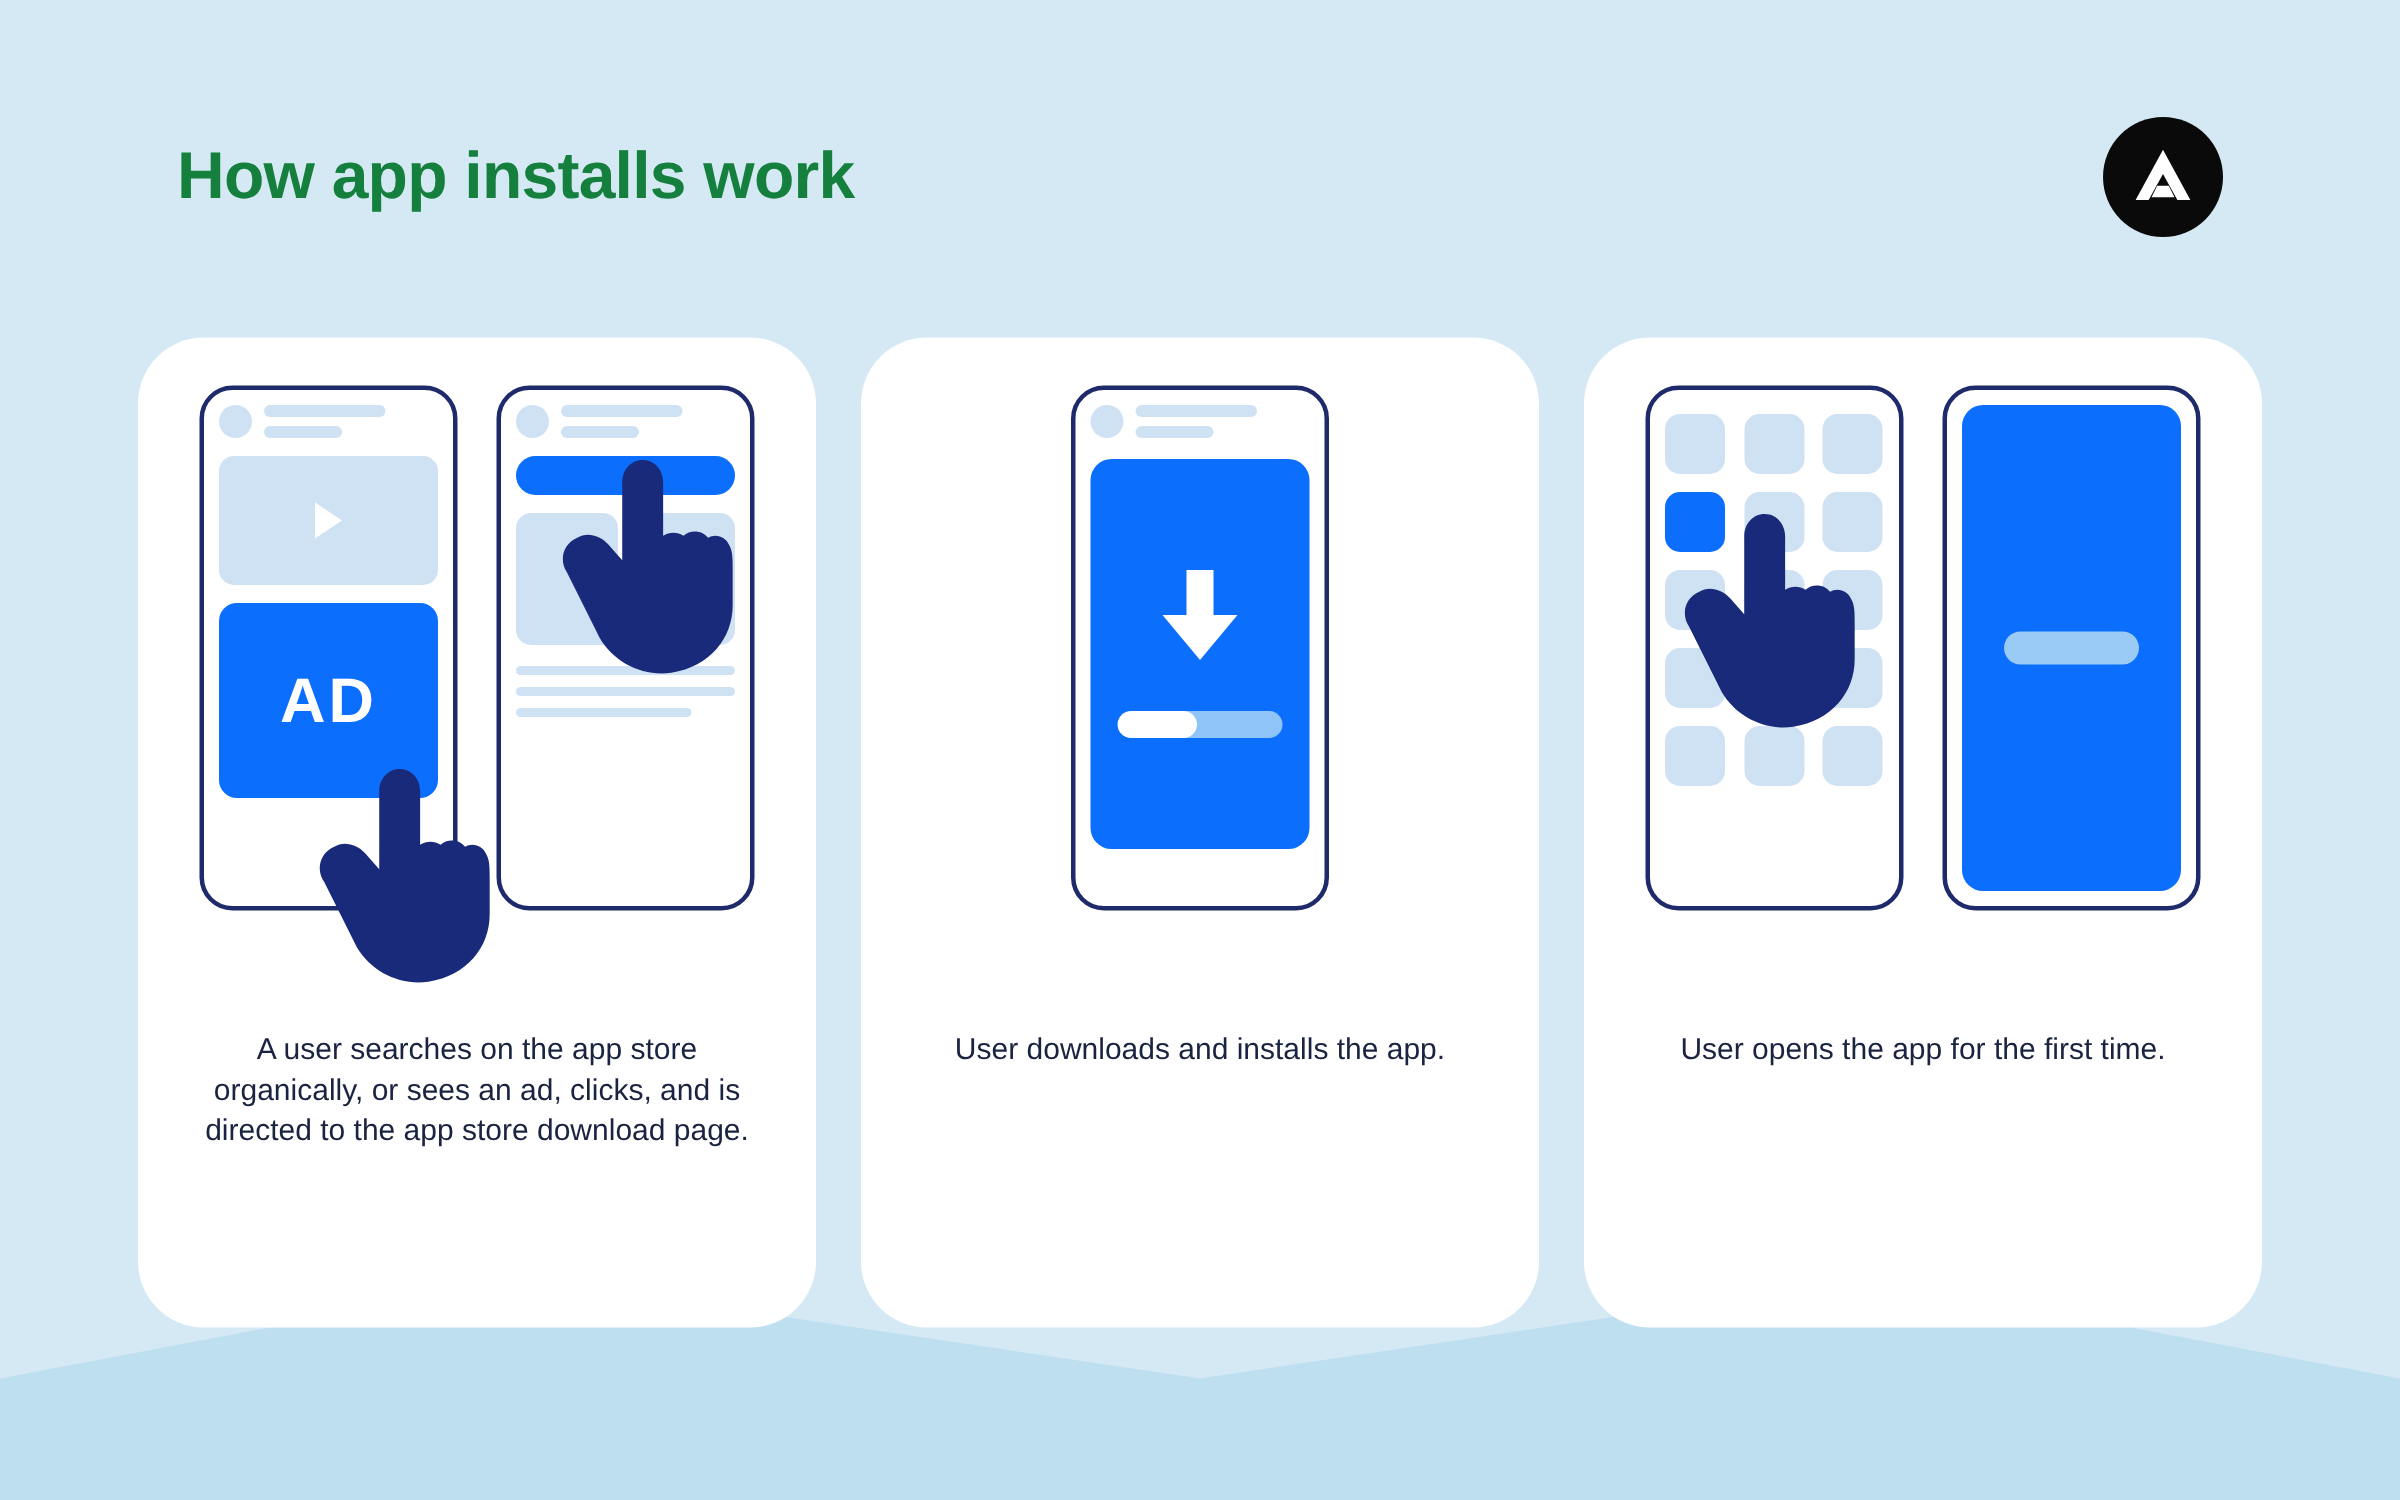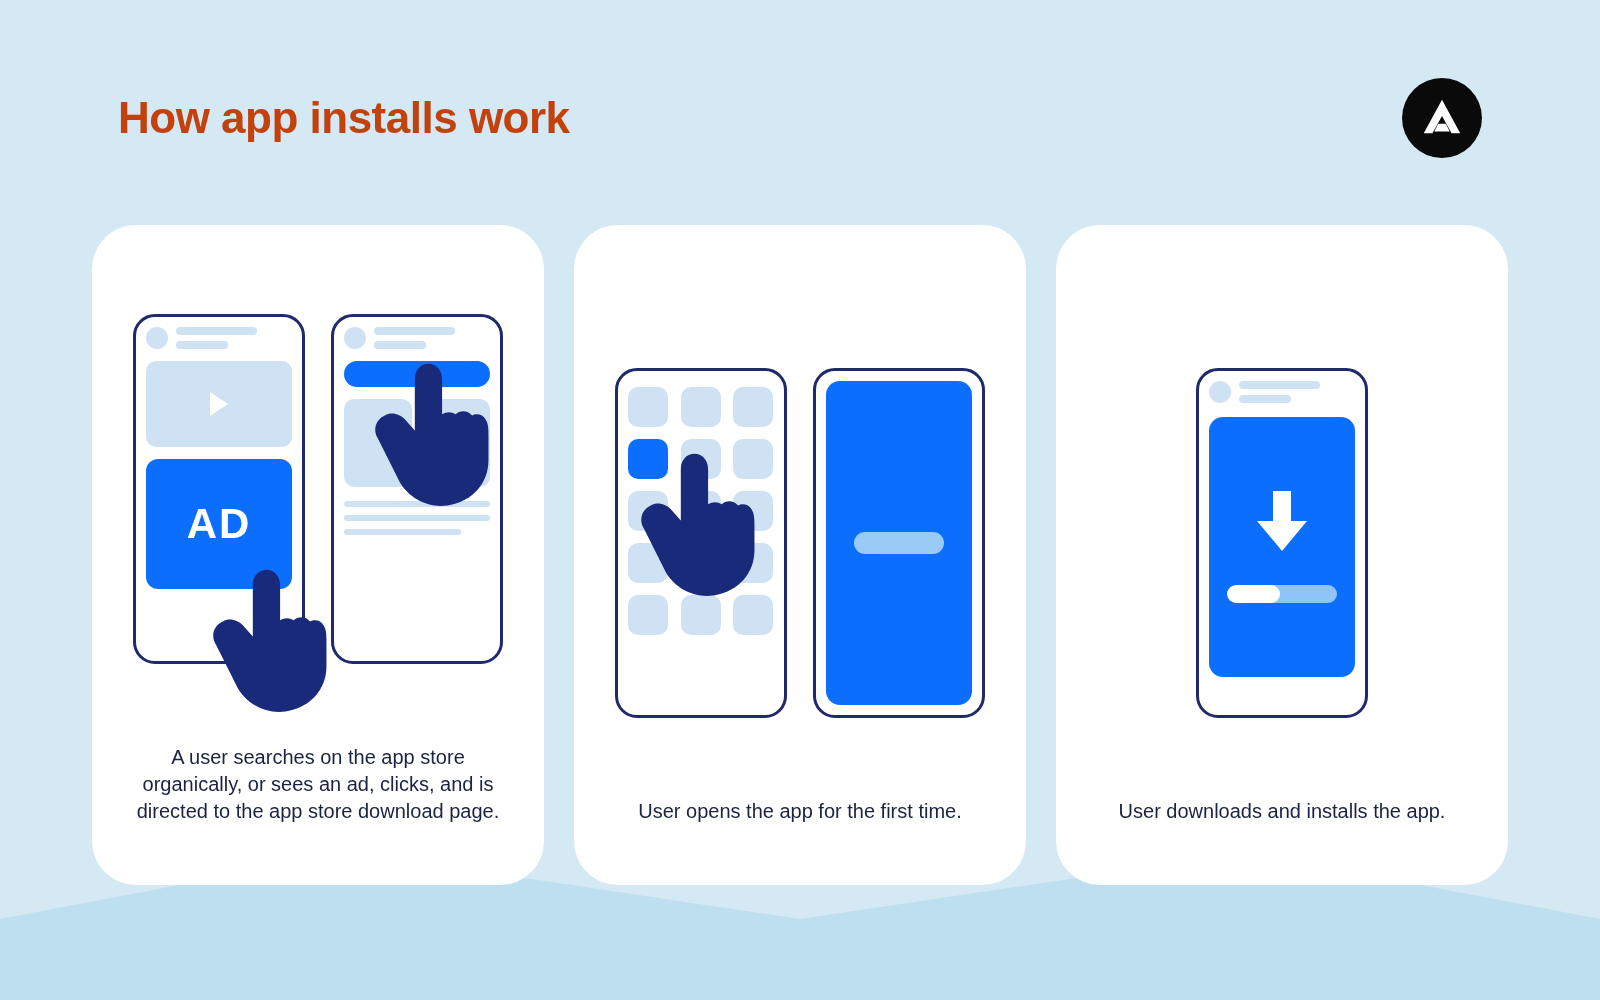--- a/index.html
+++ b/index.html
@@ -19,44 +19,43 @@
     clip-path: polygon(0 55%, 22% 18%, 50% 55%, 78% 18%, 100% 55%, 100% 100%, 0 100%);
   }
   .header {
     position: absolute;
     top: 78px; left: 118px; right: 118px;
     display: flex; justify-content: space-between; align-items: center;
   }
   .title {
     font-size: 44px;
     font-weight: 700;
-    color: #c2410c;
+    color: #15803d;
     letter-spacing: -0.5px;
   }
   .logo {
     width: 80px; height: 80px;
     background: #0a0a0a;
     border-radius: 50%;
     display: flex; align-items: center; justify-content: center;
   }
   .logo svg { width: 48px; height: 48px; }
 
   .cards {
     position: absolute;
     top: 225px; left: 92px; right: 92px;
     display: flex; gap: 30px;
   }
   .card {
     background: #fff;
     border-radius: 44px;
-    padding: 60px 34px 60px;
+    padding: 32px 34px 60px;
     flex: 1 1 0;
     display: flex; flex-direction: column; align-items: center;
     min-height: 660px;
-    justify-content: flex-end;
   }
   .card-illus {
     flex: 0 0 auto;
     height: 400px;
     display: flex; align-items: flex-start; justify-content: center; gap: 26px;
     position: relative;
   }
   .card-caption {
     margin-top: 30px;
     font-size: 20px;
@@ -213,71 +212,71 @@
               <path fill="#1a2a7a" d="M43 2c6 0 10 5 10 11v26c3-2 7-2 10 0 3-3 9-3 12 1 3-2 8-1 10 3 2 3 2 7 2 12v18c0 16-11 30-30 33-14 2-28-5-35-17L6 57c-4-6-2-14 5-17 5-3 11-1 15 3l7 8V13C33 7 37 2 43 2z"></path>
             </svg>
         </div>
       </div>
     </div>
     <p class="card-caption">A user searches on the app store organically, or sees an ad, clicks, and is directed to the app store download page.</p>
   </div>
 
   <div class="card">
     <div class="card-illus">
-
-      <div class="phone">
-        <div class="phone-inner">
-          <div class="grid-icons">
-            <div class="app-icon"></div>
-              <div class="app-icon"></div>
-              <div class="app-icon"></div>
-            <div class="app-icon active"></div>
-              <div class="app-icon"></div>
-              <div class="app-icon"></div>
-            <div class="app-icon"></div>
-              <div class="app-icon"></div>
-              <div class="app-icon"></div>
-            <div class="app-icon"></div>
-              <div class="app-icon"></div>
-              <div class="app-icon"></div>
-            <div class="app-icon"></div>
-              <div class="app-icon"></div>
-              <div class="app-icon"></div>
-          </div>
-        </div>
-        <div class="hand" style="left:16px; top:80px;">
-          <svg viewBox="0 0 100 110">
-              <path fill="#1a2a7a" d="M43 2c6 0 10 5 10 11v26c3-2 7-2 10 0 3-3 9-3 12 1 3-2 8-1 10 3 2 3 2 7 2 12v18c0 16-11 30-30 33-14 2-28-5-35-17L6 57c-4-6-2-14 5-17 5-3 11-1 15 3l7 8V13C33 7 37 2 43 2z"></path>
-            </svg>
-        </div>
-      </div>
-
-      <div class="phone-blue">
-        <div class="screen">
-          <div class="load-pill"></div>
-        </div>
-      </div>
-    </div>
-    <p class="card-caption">User opens the app for the first time.</p>
-  </div>
-
-  <div class="card">
-    <div class="card-illus">
       <div class="phone">
         <div class="phone-inner">
           <div class="ph-row">
             <div class="ph-circle"></div>
             <div style="flex:1">
               <div class="ph-line" style="width:70%"></div>
               <div class="ph-line" style="width:45%; margin-top:6px;"></div>
             </div>
           </div>
           <div class="dl-panel">
             <div class="arrow-down"></div>
             <div class="progress"></div>
           </div>
         </div>
       </div>
     </div>
     <p class="card-caption">User downloads and installs the app.</p>
   </div>
 
+  <div class="card">
+    <div class="card-illus">
+
+      <div class="phone">
+        <div class="phone-inner">
+          <div class="grid-icons">
+            <div class="app-icon"></div>
+              <div class="app-icon"></div>
+              <div class="app-icon"></div>
+            <div class="app-icon active"></div>
+              <div class="app-icon"></div>
+              <div class="app-icon"></div>
+            <div class="app-icon"></div>
+              <div class="app-icon"></div>
+              <div class="app-icon"></div>
+            <div class="app-icon"></div>
+              <div class="app-icon"></div>
+              <div class="app-icon"></div>
+            <div class="app-icon"></div>
+              <div class="app-icon"></div>
+              <div class="app-icon"></div>
+          </div>
+        </div>
+        <div class="hand" style="left:16px; top:80px;">
+          <svg viewBox="0 0 100 110">
+              <path fill="#1a2a7a" d="M43 2c6 0 10 5 10 11v26c3-2 7-2 10 0 3-3 9-3 12 1 3-2 8-1 10 3 2 3 2 7 2 12v18c0 16-11 30-30 33-14 2-28-5-35-17L6 57c-4-6-2-14 5-17 5-3 11-1 15 3l7 8V13C33 7 37 2 43 2z"></path>
+            </svg>
+        </div>
+      </div>
+
+      <div class="phone-blue">
+        <div class="screen">
+          <div class="load-pill"></div>
+        </div>
+      </div>
+    </div>
+    <p class="card-caption">User opens the app for the first time.</p>
+  </div>
+
 </div>
 
 </body></html>

